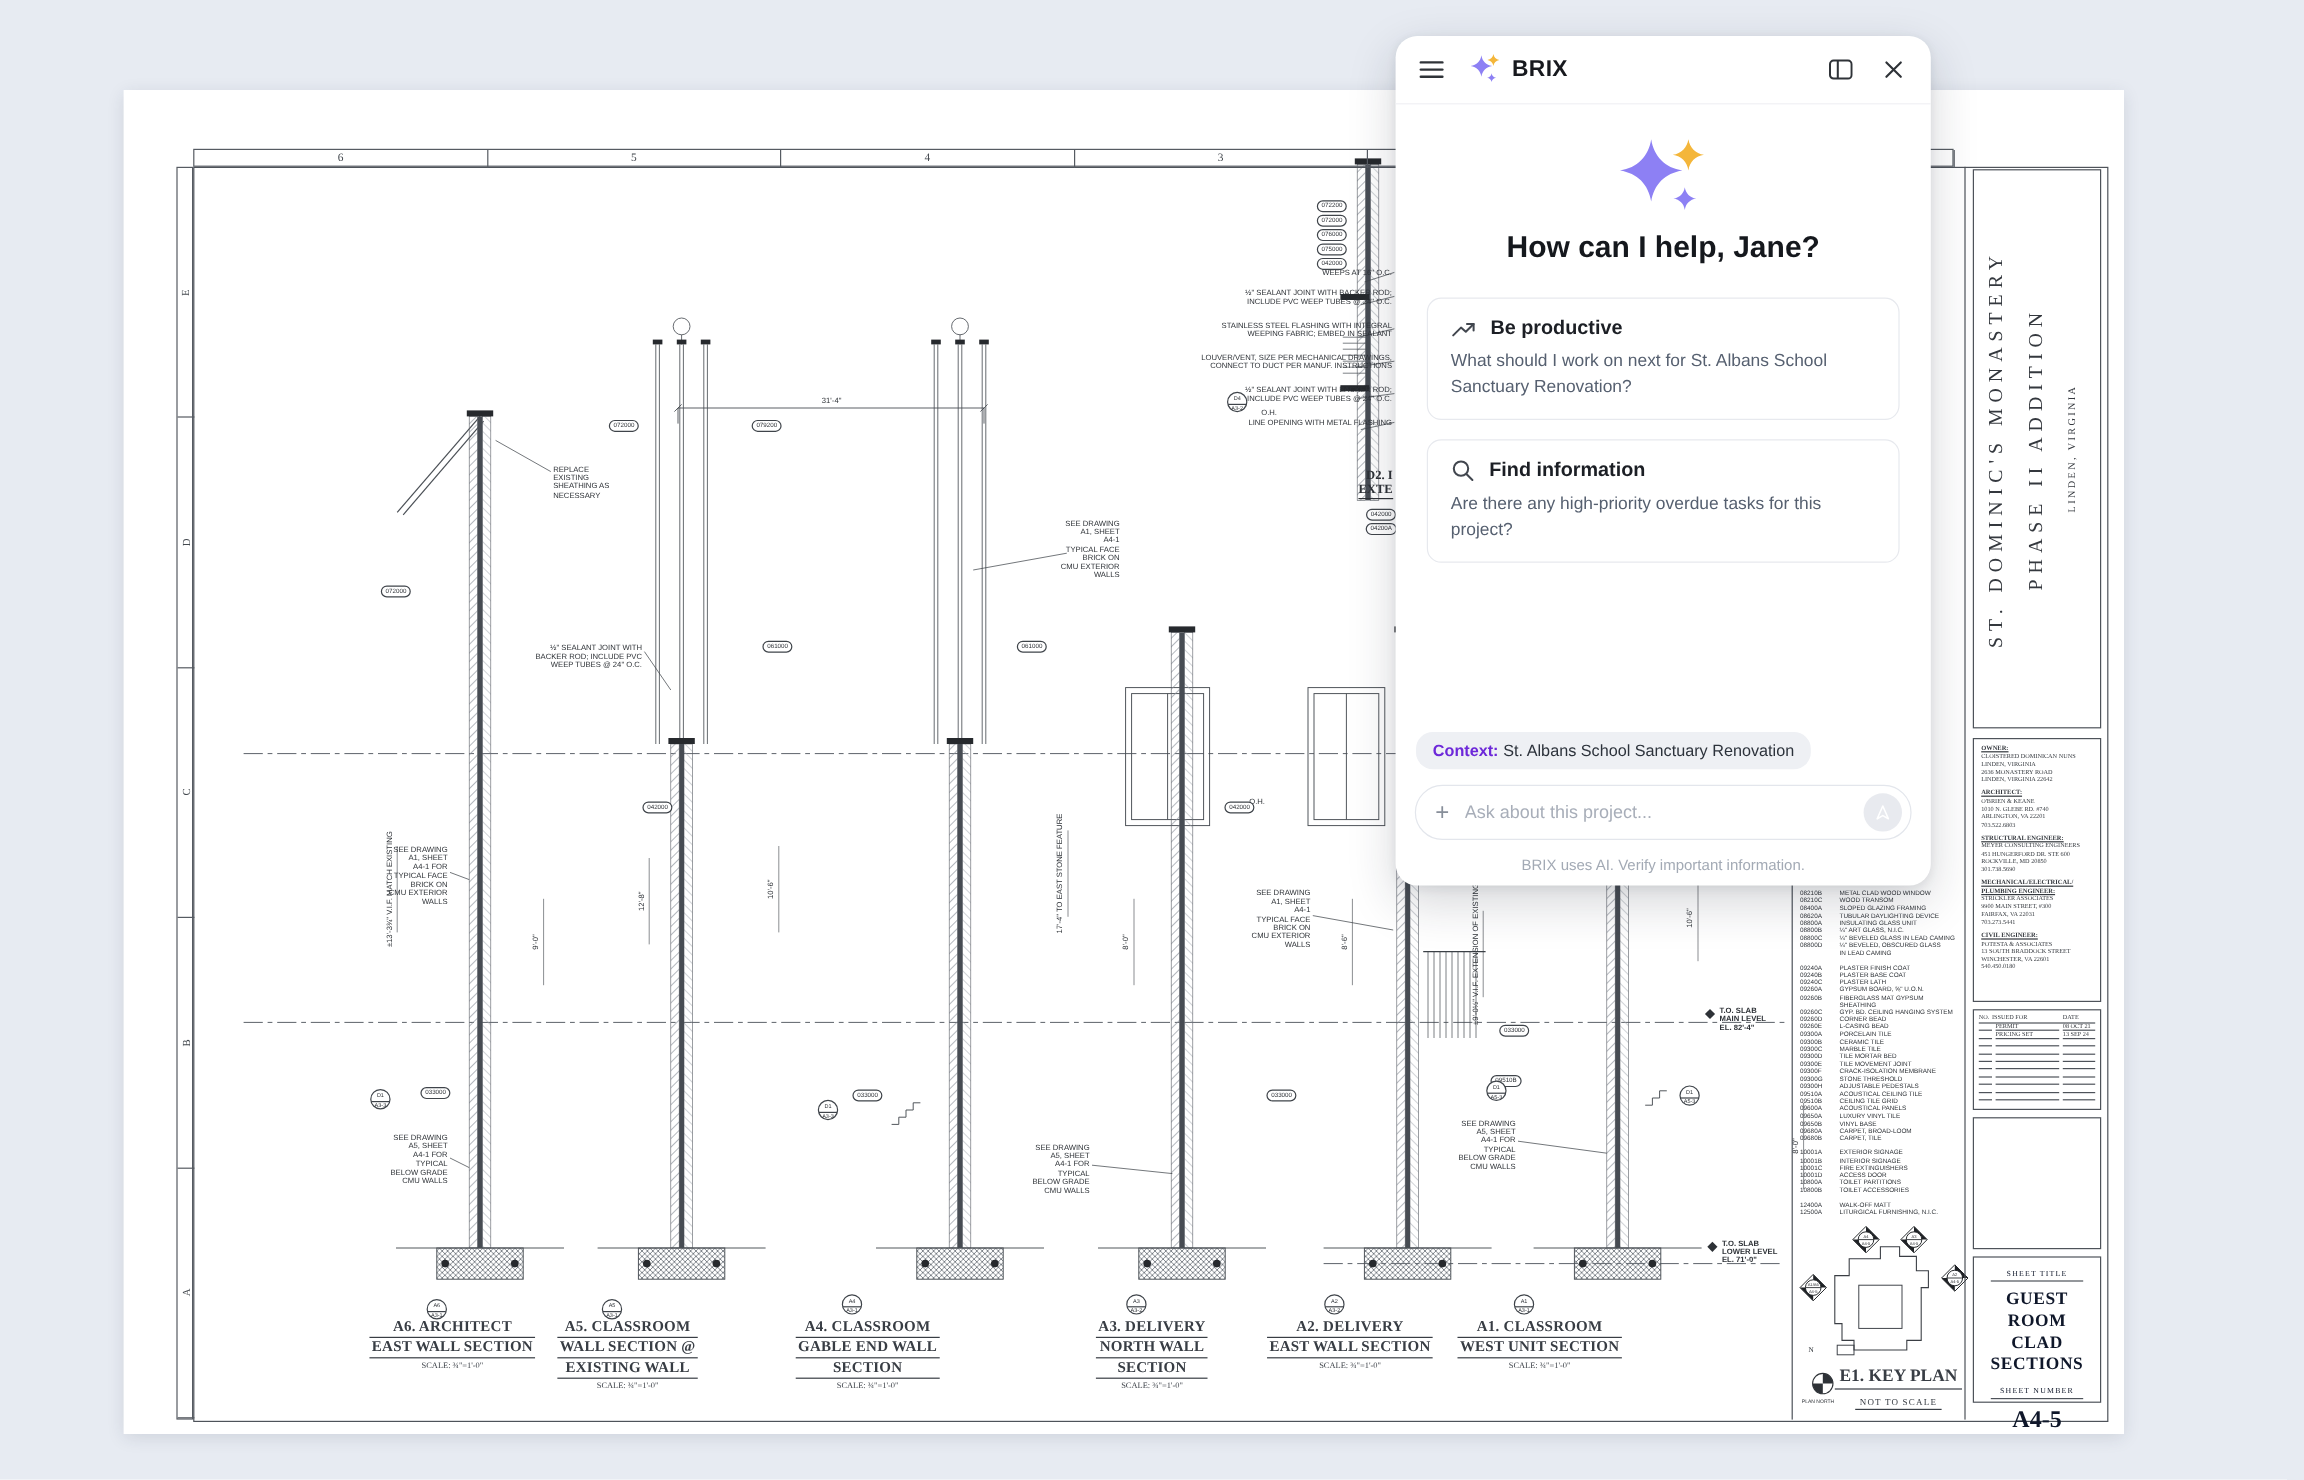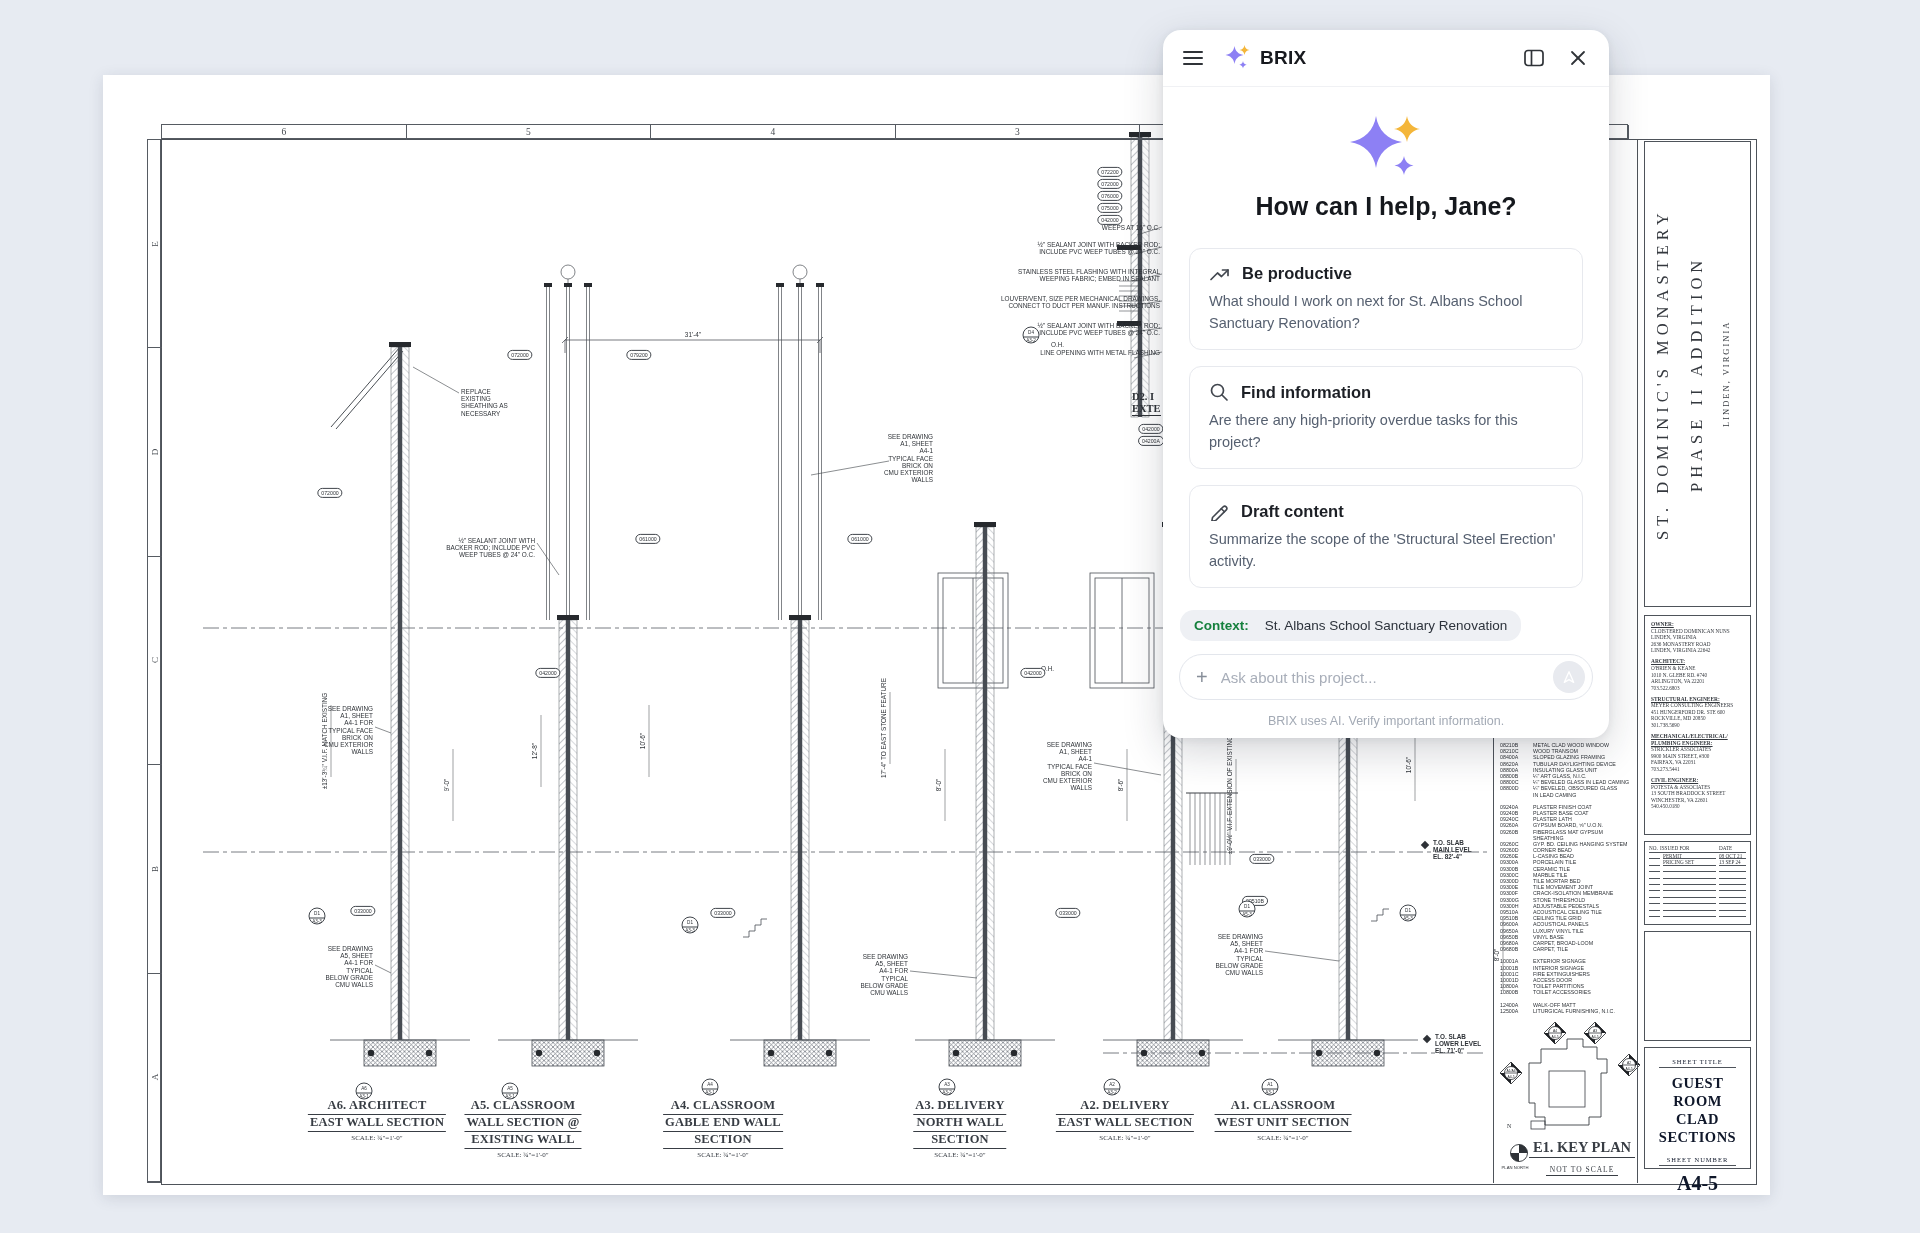--- a/index.html
+++ b/index.html
@@ -21,21 +21,21 @@
   #grid-left{position:absolute;left:44px;top:64px;width:14px;height:1044px;border:1px solid #565b62;box-sizing:border-box;}
   .lcell{position:absolute;left:0;width:14px;border-bottom:1px solid #565b62;box-sizing:border-box;
          font:9px "Liberation Serif",serif;color:#43484e;display:flex;align-items:center;justify-content:center;}
   .lcell span{transform:rotate(-90deg);display:block;}
 
   
   .ann{position:absolute;font:6.4px/1.12 "Liberation Sans",sans-serif;color:#2e3237;white-space:nowrap;}
   .ann.r{text-align:right;transform:translateX(-100%);}
   .ann.c{text-align:center;transform:translateX(-50%);}
   .ann.rot{transform:translate(-50%,-50%) rotate(-90deg);text-align:center;}
-  .ann.serif{font:bold 10.5px/1.15 "Liberation Serif",serif;}
+  .ann.serif{font:bold 10.5px/1.15 "Liberation Serif",serif;text-align:right;}
   .ann.serif .ln2{border-bottom:1px solid #2e3237;}
   .ann.lvl{font-weight:bold;}
   .ann.lvl::before{content:"";position:absolute;left:-11px;top:3px;width:6px;height:6px;background:#2e3237;transform:rotate(45deg);}
   .kn{position:absolute;transform:translate(-50%,-50%);border:1px solid #3f444a;border-radius:8px;
       font:5.2px/1 "Liberation Sans",sans-serif;padding:1.5px 3px;background:#fff;color:#2e3237;white-space:nowrap;}
   .dc{position:absolute;width:17px;height:17px;border:1px solid #3f444a;border-radius:50%;background:#fff;
       transform:translate(-50%,-50%);font:4.6px/1 "Liberation Sans",sans-serif;text-align:center;color:#2e3237;box-sizing:border-box;}
   .dc .t{display:block;margin-top:3.2px;padding-bottom:1px;border-bottom:.8px solid #3f444a;}
   .dc .b{display:block;margin-top:1px;}
 
@@ -96,21 +96,21 @@
   #brix-hero{position:absolute;left:50%;top:84px;transform:translateX(-50%);}
   #brix-greeting{position:absolute;left:0;right:0;top:162px;text-align:center;font-size:25px;font-weight:bold;color:#15181d;}
   #cards{position:absolute;left:26px;right:26px;top:218px;}
   .card{border:1px solid #e7e9ee;border-radius:12px;padding:15px 19px;margin-bottom:16px;cursor:pointer;background:#fff;}
   .card-head{display:flex;align-items:center;}
   .card-head svg{flex:none;}
   .card-title{margin-left:12px;font-size:16.5px;font-weight:bold;color:#1c1f25;}
   .card-body{margin-top:7px;font-size:14.5px;line-height:1.52;color:#566070;}
   #context-row{position:absolute;left:17px;top:580px;}
   #context-pill{display:inline-block;background:#eef0f4;border-radius:14px;padding:8px 14px;font-size:13.5px;color:#2c323b;}
-  #context-pill b{color:#15803d;margin-right:16px;}
+  #context-pill b{color:#6d28d9;margin-right:4px;}
   #ask-row{position:absolute;left:16px;right:16px;top:624px;height:46px;border:1.5px solid #e3e6ec;border-radius:23px;
            display:flex;align-items:center;padding:0 7px 0 16px;box-sizing:border-box;}
   #plus-icon{font-size:20px;color:#878e99;line-height:1;margin-right:11px;cursor:pointer;}
   #ask-input{flex:1;border:none;outline:none;font-size:15px;color:#3a404a;font-family:"Liberation Sans",sans-serif;background:transparent;}
   #ask-input::placeholder{color:#a8aeb9;}
   #send-btn{width:32px;height:32px;border-radius:50%;background:#e8eaef;border:none;display:flex;align-items:center;justify-content:center;cursor:pointer;}
   #brix-footer{position:absolute;left:0;right:0;top:684px;text-align:center;font-size:12.5px;color:#a3aab5;}
 </style>
 </head>
 <body>
@@ -967,30 +967,20 @@
       <div class="card">
         <div class="card-head">
           <svg width="20" height="20" viewBox="0 0 20 20" fill="none" stroke="#42474f" stroke-width="1.7" stroke-linecap="round">
             <circle cx="8.5" cy="8.5" r="6"></circle>
               <line x1="13" y1="13" x2="18" y2="18"></line>
           </svg>
           <span class="card-title">Find information</span>
         </div>
         <div class="card-body">Are there any high-priority overdue tasks for this project?</div>
       </div>
-      <div class="card">
-        <div class="card-head">
-          <svg width="20" height="20" viewBox="0 0 20 20" fill="none" stroke="#42474f" stroke-width="1.6" stroke-linecap="round" stroke-linejoin="round">
-            <path d="M3.5 16.5 L14.2 5.8 a2.2 2.2 0 0 1 3.1 3.1 L6.6 19.6 L2.8 20.3 Z"></path>
-            <line x1="12.3" y1="7.7" x2="15.4" y2="10.8"></line>
-          </svg>
-          <span class="card-title">Draft content</span>
-        </div>
-        <div class="card-body">Summarize the scope of the 'Structural Steel Erection' activity.</div>
-      </div>
     </div>
 
     <div id="context-row">
       <span id="context-pill"><b>Context:</b><span>St. Albans School Sanctuary Renovation</span></span>
     </div>
 
     <div id="ask-row">
       <span id="plus-icon">+</span>
       <input id="ask-input" type="text" placeholder="Ask about this project..." style="">
       <button id="send-btn">

